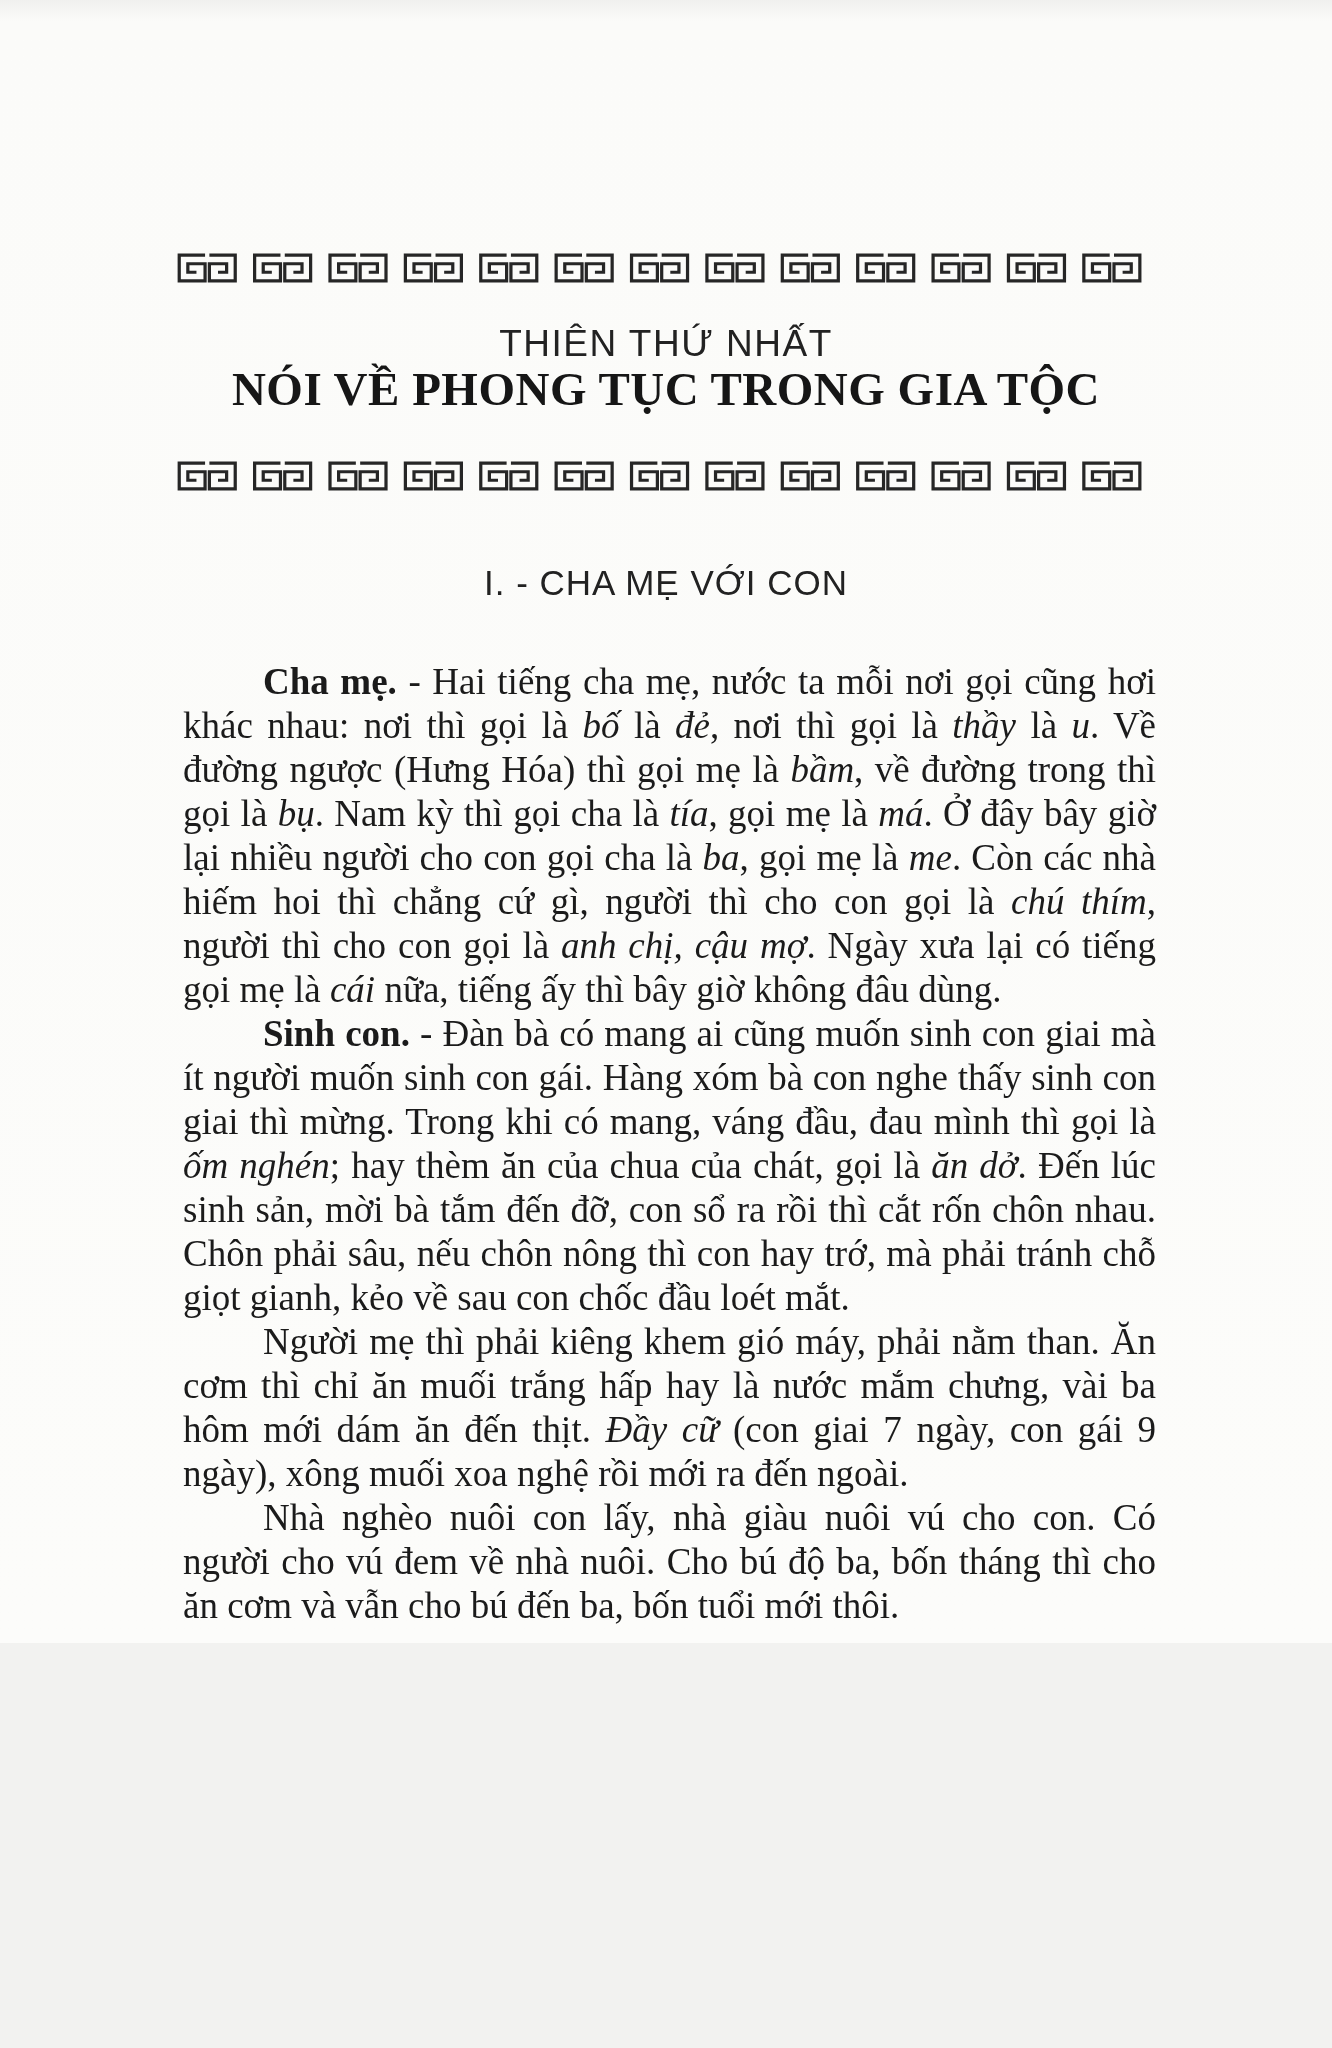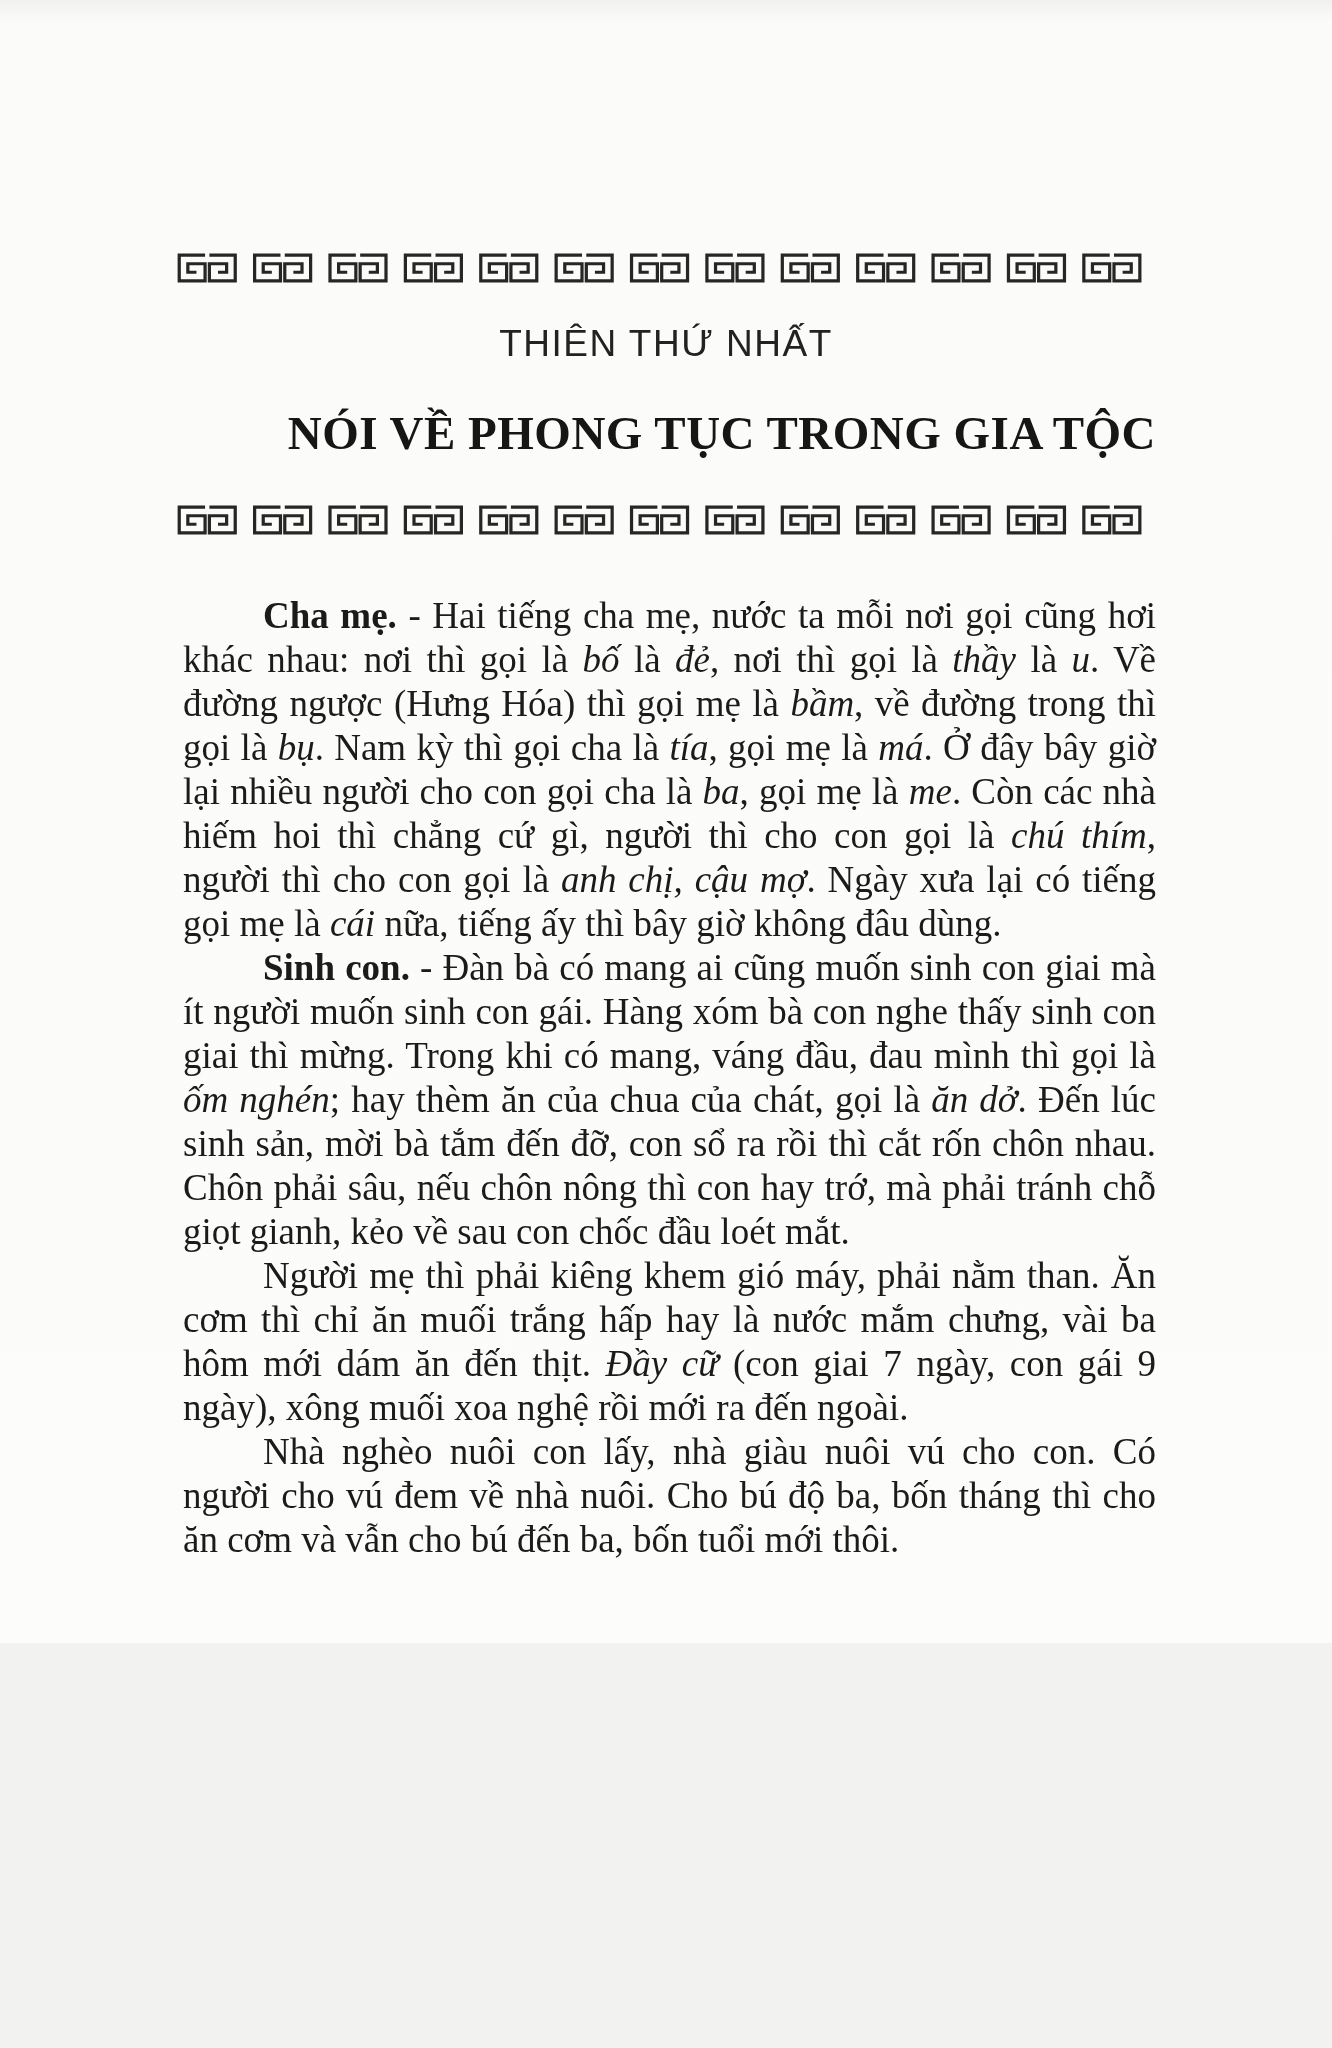--- a/index.html
+++ b/index.html
@@ -27,22 +27,21 @@
   .chapter-label {
     margin-top:40px;
     text-align:center;
     font-family:"Liberation Sans", sans-serif;
     font-weight:400;
     font-size:37px; line-height:40px;
     letter-spacing:1.5px;
     color:#222;
   }
   .chapter-title {
-    margin-top:44px;
-    text-align:right;
+    text-align:center;
     font-family:"Liberation Serif", serif;
     font-weight:700;
     font-size:47px; line-height:50px;
     letter-spacing:0.5px;
     color:#161616;
   }
   .section-heading {
     margin-top:72px;
     text-align:center;
     font-family:"Liberation Sans", sans-serif;
@@ -107,20 +106,21 @@
         <use href="#mu" x="350" width="64" height="30"></use>
         <use href="#mu" x="420" width="64" height="30"></use>
         <use href="#mu" x="490" width="64" height="30"></use>
         <use href="#mu" x="560" width="64" height="30"></use>
         <use href="#mu" x="630" width="64" height="30"></use>
         <use href="#mu" x="700" width="64" height="30"></use>
         <use href="#mu" x="770" width="64" height="30"></use>
         <use href="#mu" x="840" width="64" height="30"></use>
     </svg>
 
+    <h3 class="section-heading">I. - CHA MẸ VỚI CON</h3>
 
     <div class="body-text">
       <p><b>Cha mẹ.</b><span> - Hai tiếng cha mẹ, nước ta mỗi nơi gọi cũng hơi khác nhau: nơi thì gọi là </span><i>bố</i><span> là </span><i>đẻ</i><span>, nơi thì gọi là </span><i>thầy</i><span> là </span><i>u</i><span>. Về đường ngược (Hưng Hóa) thì gọi mẹ là </span><i>bầm</i><span>, về đường trong thì gọi là </span><i>bụ</i><span>. Nam kỳ thì gọi cha là </span><i>tía</i><span>, gọi mẹ là </span><i>má</i><span>. Ở đây bây giờ lại nhiều người cho con gọi cha là </span><i>ba</i><span>, gọi mẹ là </span><i>me</i><span>. Còn các nhà hiếm hoi thì chẳng cứ gì, người thì cho con gọi là </span><i>chú thím</i><span>, người thì cho con gọi là </span><i>anh chị, cậu mợ</i><span>. Ngày xưa lại có tiếng gọi mẹ là </span><i>cái</i><span> nữa, tiếng ấy thì bây giờ không đâu dùng.</span></p>
       <p><b>Sinh con.</b><span> - Đàn bà có mang ai cũng muốn sinh con giai mà ít người muốn sinh con gái. Hàng xóm bà con nghe thấy sinh con giai thì mừng. Trong khi có mang, váng đầu, đau mình thì gọi là </span><i>ốm nghén</i><span>; hay thèm ăn của chua của chát, gọi là </span><i>ăn dở</i><span>. Đến lúc sinh sản, mời bà tắm đến đỡ, con sổ ra rồi thì cắt rốn chôn nhau. Chôn phải sâu, nếu chôn nông thì con hay trớ, mà phải tránh chỗ giọt gianh, kẻo về sau con chốc đầu loét mắt.</span></p>
       <p><span>Người mẹ thì phải kiêng khem gió máy, phải nằm than. Ăn cơm thì chỉ ăn muối trắng hấp hay là nước mắm chưng, vài ba hôm mới dám ăn đến thịt. </span><i>Đầy cữ</i><span> (con giai 7 ngày, con gái 9 ngày), xông muối xoa nghệ rồi mới ra đến ngoài.</span></p>
       <p><span>Nhà nghèo nuôi con lấy, nhà giàu nuôi vú cho con. Có người cho vú đem về nhà nuôi. Cho bú độ ba, bốn tháng thì cho ăn cơm và vẫn cho bú đến ba, bốn tuổi mới thôi.</span></p>
     </div>
 
   </div>
 </div>

